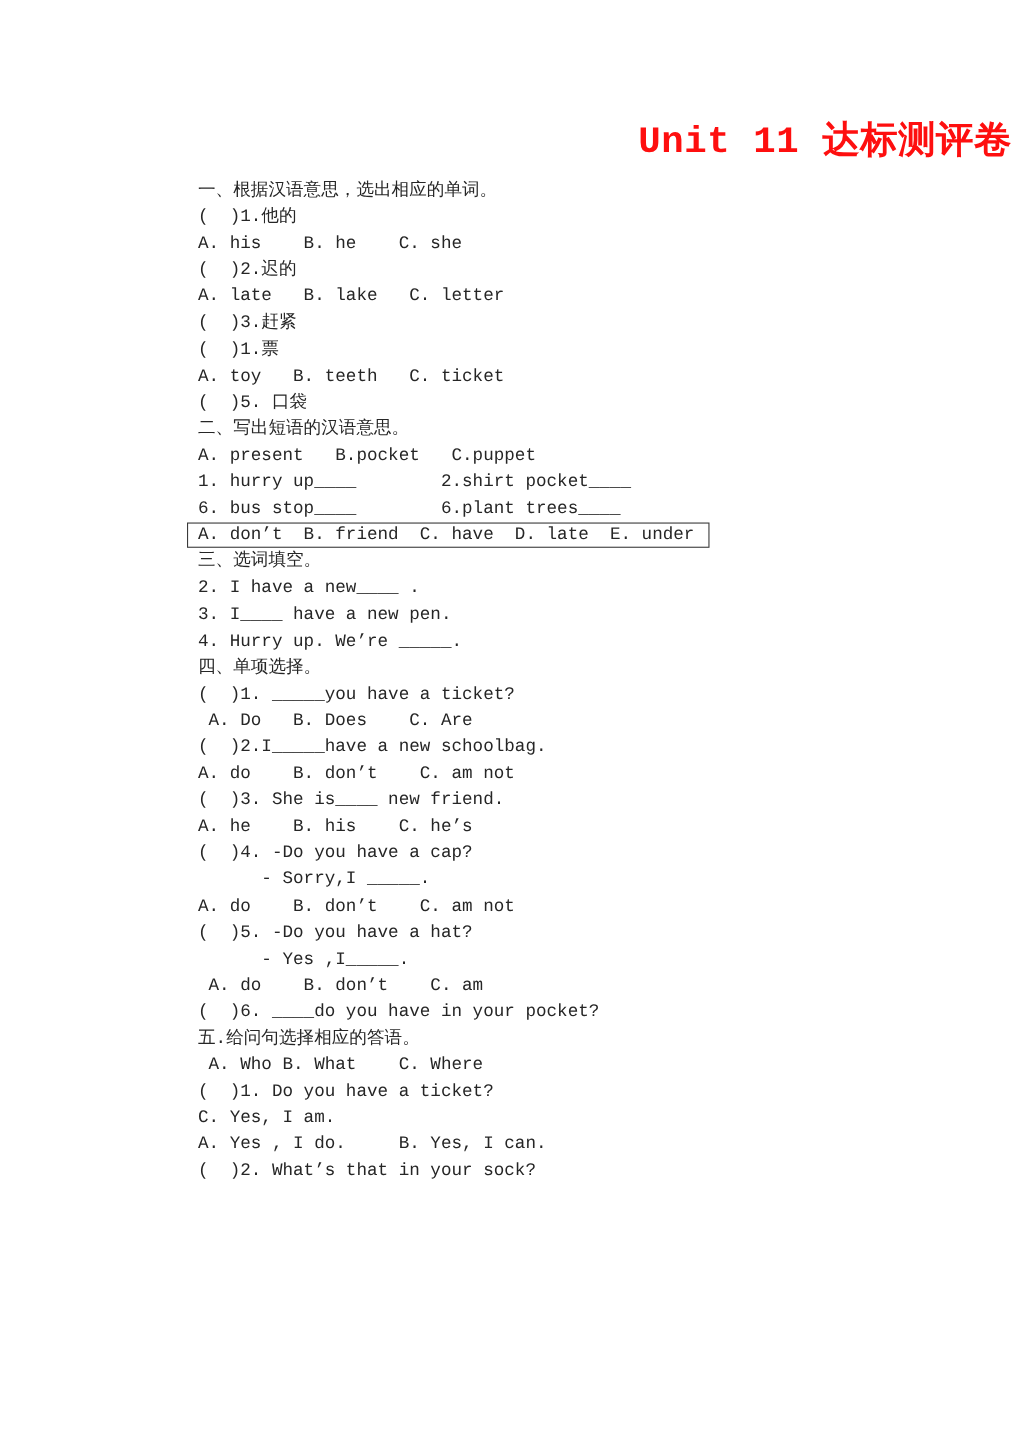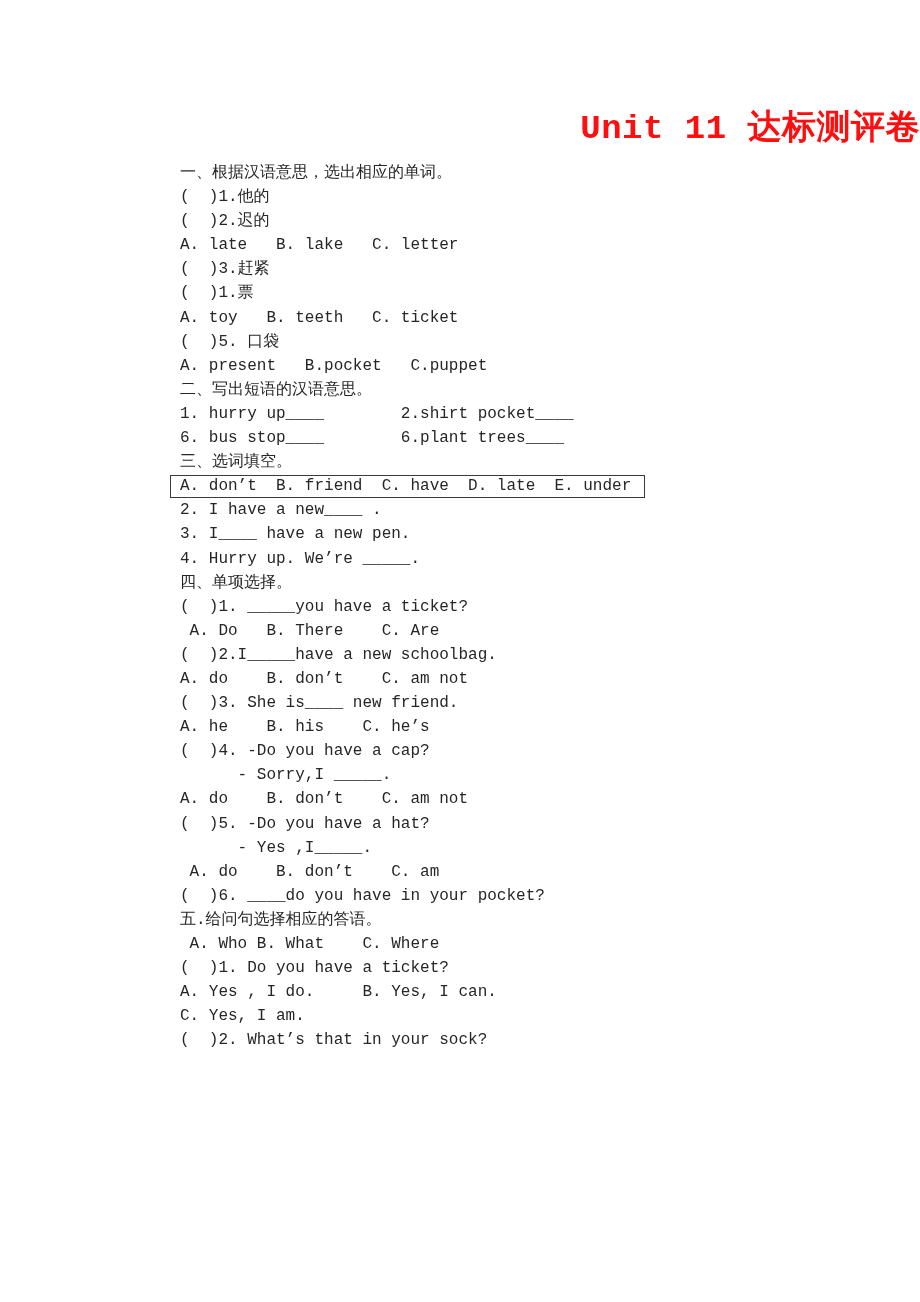--- a/index.html
+++ b/index.html
@@ -55,49 +55,50 @@
   }
 </style>
 </head>
 <body>
 
 <div class="page">
   <h1 class="title">Unit 11 达标测评卷</h1>
   <div class="body-lines">
       <div class="line">一、根据汉语意思，选出相应的单词。</div>
       <div class="line">(  )1.他的</div>
+      <div class="line">A. his    B. he    C. she</div>
       <div class="line">(  )2.迟的</div>
       <div class="line">A. late   B. lake   C. letter</div>
       <div class="line">(  )3.赶紧</div>
       <div class="line">(  )1.票</div>
       <div class="line">A. toy   B. teeth   C. ticket</div>
       <div class="line">(  )5. 口袋</div>
+      <div class="line">二、写出短语的汉语意思。</div>
       <div class="line">A. present   B.pocket   C.puppet</div>
-      <div class="line">二、写出短语的汉语意思。</div>
       <div class="line">1. hurry up____        2.shirt pocket____</div>
       <div class="line">6. bus stop____        6.plant trees____</div>
+      <div class="line"><span class="word-bank">A. don’t  B. friend  C. have  D. late  E. under</span></div>
       <div class="line">三、选词填空。</div>
-      <div class="line"><span class="word-bank">A. don’t  B. friend  C. have  D. late  E. under</span></div>
       <div class="line">2. I have a new____ .</div>
       <div class="line">3. I____ have a new pen.</div>
       <div class="line">4. Hurry up. We’re _____.</div>
       <div class="line">四、单项选择。</div>
       <div class="line">(  )1. _____you have a ticket?</div>
-      <div class="line"> A. Do   B. There    C. Are</div>
+      <div class="line"> A. Do   B. Does    C. Are</div>
       <div class="line">(  )2.I_____have a new schoolbag.</div>
       <div class="line">A. do    B. don’t    C. am not</div>
       <div class="line">(  )3. She is____ new friend.</div>
       <div class="line">A. he    B. his    C. he’s</div>
       <div class="line">(  )4. -Do you have a cap?</div>
       <div class="line">      - Sorry,I _____.</div>
       <div class="line">A. do    B. don’t    C. am not</div>
       <div class="line">(  )5. -Do you have a hat?</div>
       <div class="line">      - Yes ,I_____.</div>
       <div class="line"> A. do    B. don’t    C. am</div>
       <div class="line">(  )6. ____do you have in your pocket?</div>
       <div class="line">五.给问句选择相应的答语。</div>
       <div class="line"> A. Who B. What    C. Where</div>
       <div class="line">(  )1. Do you have a ticket?</div>
+      <div class="line">C. Yes, I am.</div>
       <div class="line">A. Yes , I do.     B. Yes, I can.</div>
-      <div class="line">C. Yes, I am.</div>
       <div class="line">(  )2. What’s that in your sock?</div>
     </div>
 </div>
 
 </body></html>

